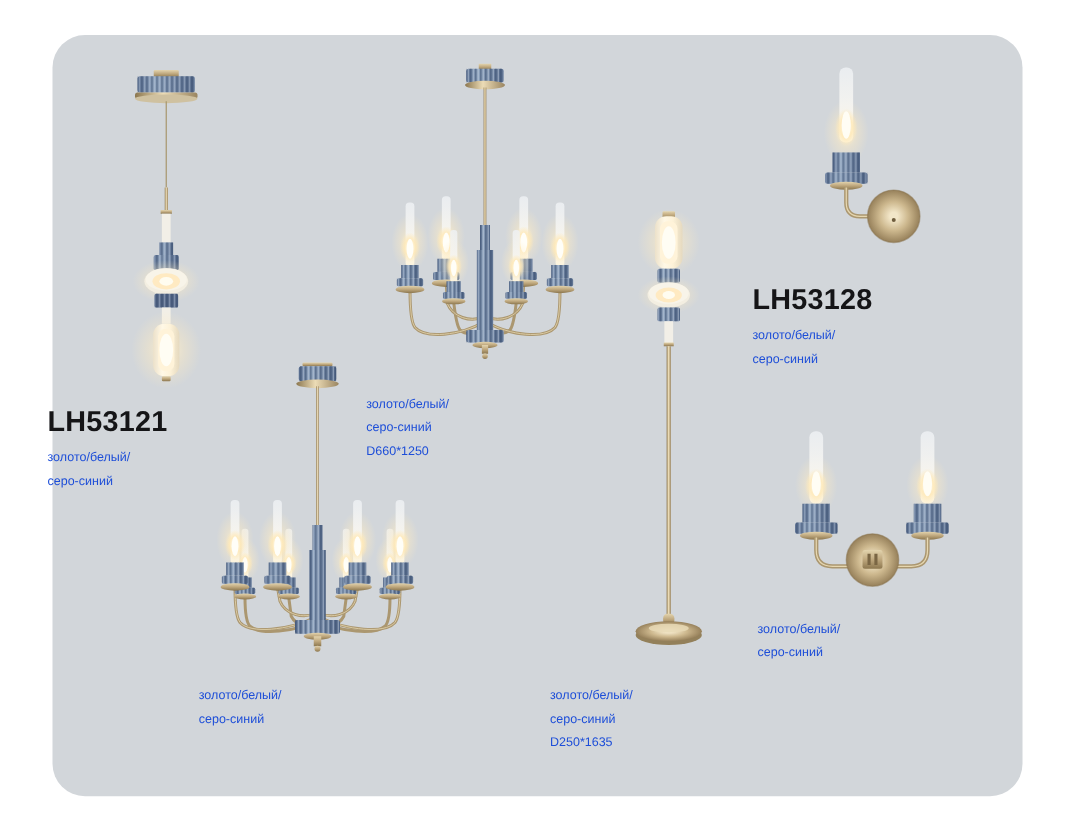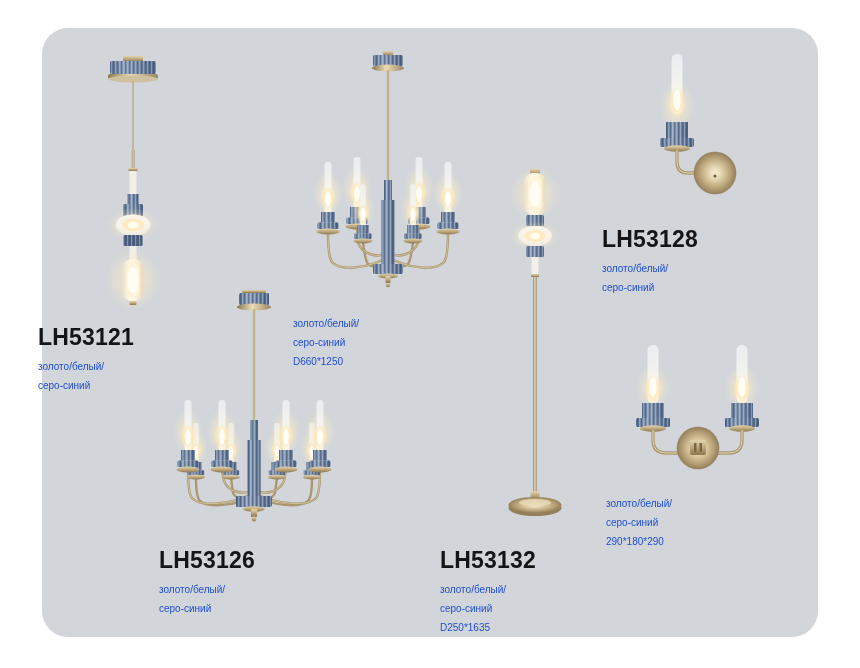--- a/index.html
+++ b/index.html
@@ -220,21 +220,20 @@
       <ellipse cx="110" cy="221" rx="11" ry="2.8" fill="url(#goldV)"></ellipse>
       <rect x="107" y="221" width="6" height="8" fill="url(#goldV)"></rect>
       <circle cx="110" cy="231" r="2.4" fill="url(#goldV)"></circle>
       <use href="#candle" transform="translate(44,162)"></use>
       <use href="#candle" transform="translate(176,162)"></use>
       <use href="#candle" transform="translate(78,162)"></use>
       <use href="#candle" transform="translate(142,162)"></use>
     </svg>
   </div>
   <div class="label" style="left:117px;top:519px">
-    <div class="code">LH53126</div>
     <div class="line">золото/белый/</div>
     <div class="line">серо-синий</div>
   </div>
 
   <div class="product" style="left:438px;top:137px">
     <svg width="110" height="360" viewBox="0 0 110 360">
       <rect x="50" y="4" width="10" height="5" rx="1" fill="url(#goldV)"></rect>
       <ellipse cx="55" cy="29" rx="25" ry="27" fill="url(#glowR)"></ellipse>
       <rect x="44" y="8" width="22" height="42" rx="9" fill="url(#shadeV)"></rect>
       <rect x="48" y="12" width="14" height="34" rx="6" fill="#fff3d9"></rect>
@@ -251,21 +250,20 @@
       <rect x="51.5" y="92" width="7" height="19" fill="#f2efe7"></rect>
       <rect x="51" y="109" width="8" height="3" fill="url(#goldV)"></rect>
       <rect x="53.3" y="112" width="3.4" height="220" fill="url(#goldH)"></rect>
       <rect x="50.5" y="326" width="9" height="9" rx="3.5" fill="url(#goldV)"></rect>
       <ellipse cx="55" cy="343" rx="26.5" ry="8" fill="#93805a"></ellipse>
       <ellipse cx="55" cy="340" rx="26.5" ry="8" fill="url(#goldPlate)"></ellipse>
       <ellipse cx="55" cy="337.5" rx="16" ry="3.5" fill="#e7d9b6" opacity="0.85"></ellipse>
     </svg>
   </div>
   <div class="label" style="left:398px;top:519px">
-    <div class="code">LH53132</div>
     <div class="line">золото/белый/</div>
     <div class="line">серо-синий</div>
     <div class="line">D250*1635</div>
   </div>
 
   <div class="product" style="left:563px;top:304px">
     <svg width="190" height="160" viewBox="0 0 190 160">
       <ellipse cx="48" cy="56" rx="17" ry="24" fill="url(#glowR)"></ellipse>
       <ellipse cx="137" cy="56" rx="17" ry="24" fill="url(#glowR)"></ellipse>
       <rect x="42.5" y="13" width="11" height="58" rx="5" fill="url(#glassV)"></rect>
@@ -291,16 +289,15 @@
       <circle cx="93" cy="116" r="21" fill="url(#goldPlate)"></circle>
       <circle cx="93" cy="116" r="21" fill="none" stroke="#8a744e" stroke-width="1" opacity="0.5"></circle>
       <rect x="85" y="108" width="16" height="15" rx="2" fill="url(#goldV)"></rect>
       <rect x="89" y="111" width="2.5" height="9" fill="#7a6644"></rect>
       <rect x="94.5" y="111" width="2.5" height="9" fill="#7a6644"></rect>
     </svg>
   </div>
   <div class="label" style="left:564px;top:466px">
     <div class="line">золото/белый/</div>
     <div class="line">серо-синий</div>
-    <div class="line">290*180*290</div>
   </div>
 
 </div>
 
 </body></html>

